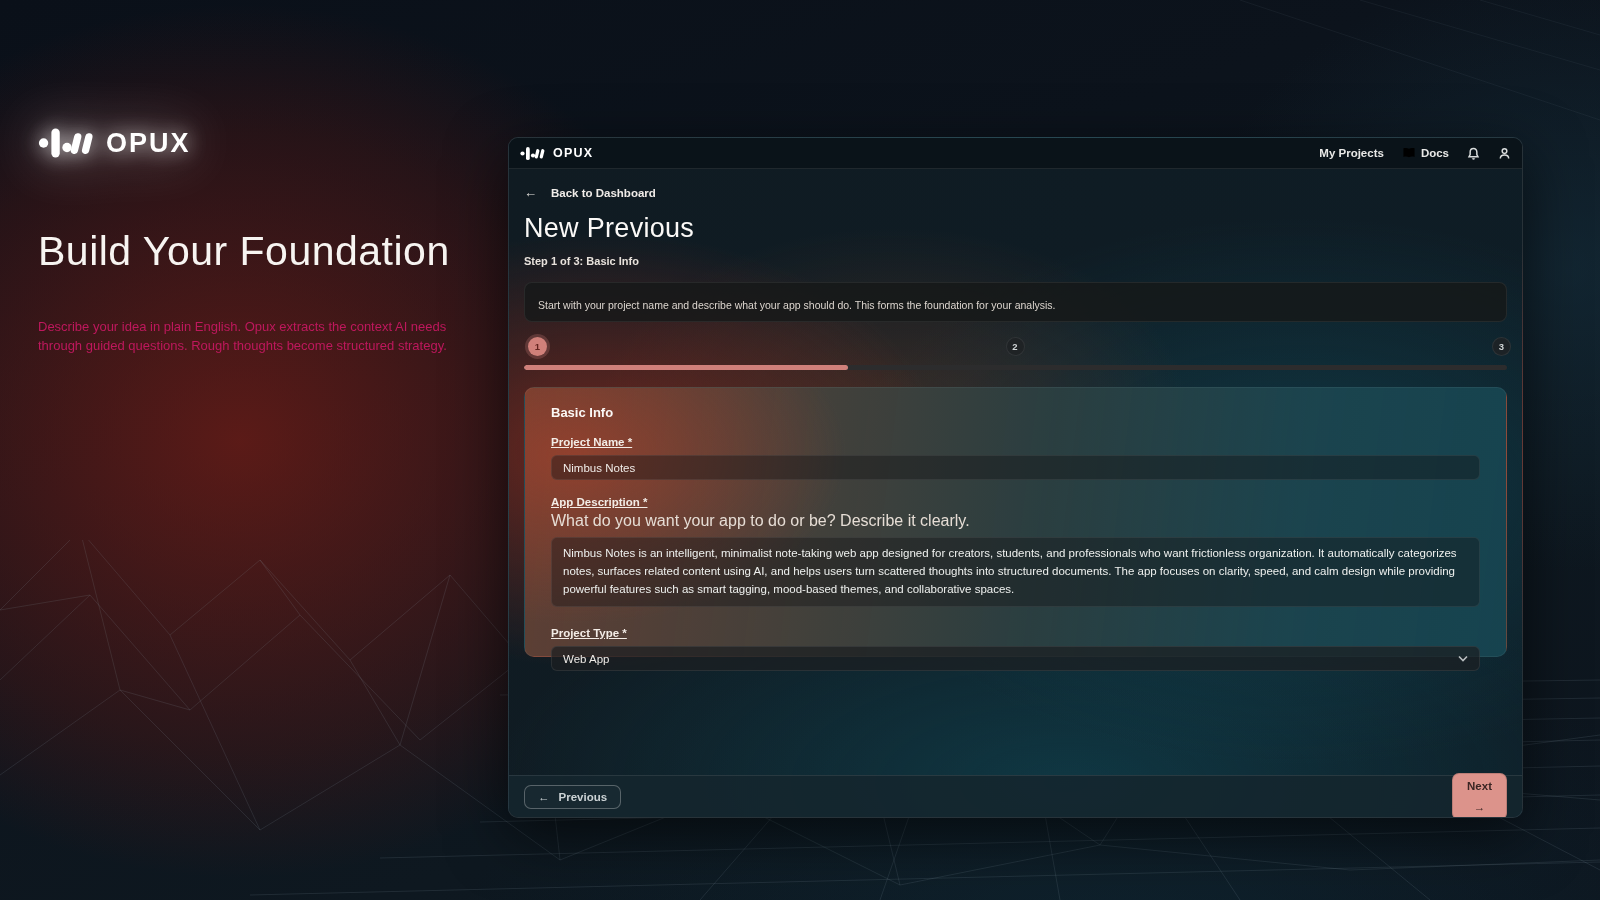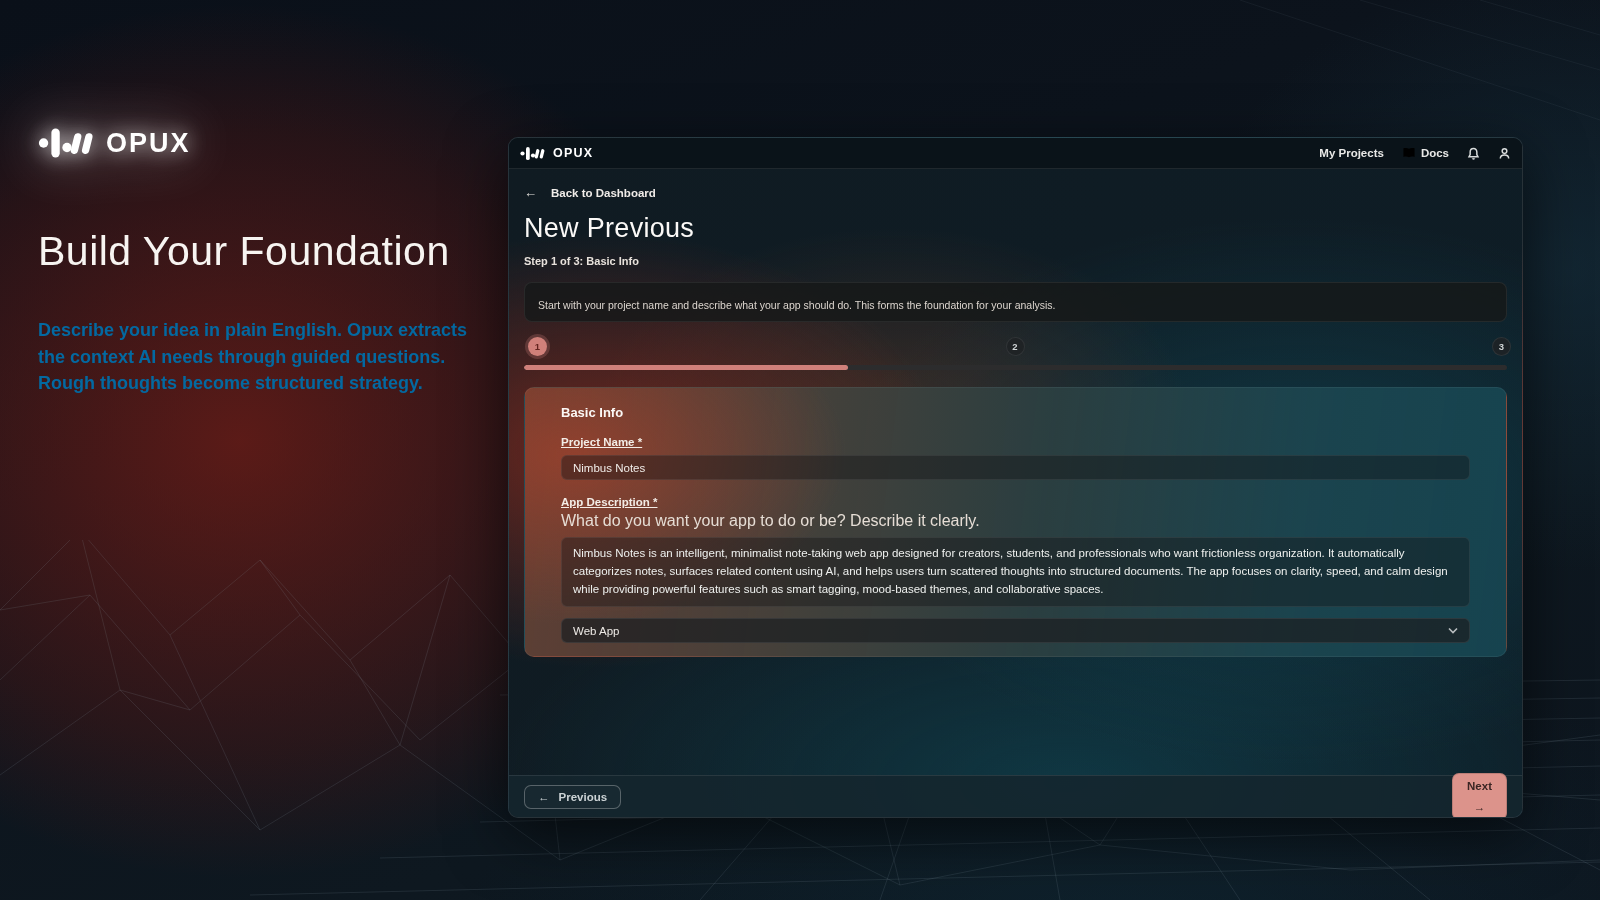--- a/index.html
+++ b/index.html
@@ -18,21 +18,21 @@
   .mesh-bottom { position:absolute; left:0; bottom:0; width:1600px; height:360px; pointer-events:none; }
   .mesh-top { position:absolute; right:0; top:0; width:420px; height:160px; pointer-events:none; opacity:.5; }
   .mesh-bottom polyline, .mesh-bottom line, .mesh-top line { fill:none; stroke:#93a9bb; stroke-opacity:.14; stroke-width:1; }
 
   
   .hero { position:absolute; left:38px; top:126px; width:440px; }
   .hero-logo { display:flex; align-items:center; gap:10px; filter:drop-shadow(0 0 10px rgba(255,255,255,.85)) drop-shadow(0 0 26px rgba(255,255,255,.45)); }
   .hero-logo svg { height:34px; }
   .hero-logo .brand-text { font-size:27px; font-weight:800; letter-spacing:2px; color:#fff; }
   .hero-title { margin-top:68px; font-size:41px; font-weight:300; letter-spacing:.5px; color:#f7f4f1; }
-  .hero-desc { margin-top:42px; font-size:18px; line-height:1.48; color:#0369a1; width:430px; font-weight:700; }
+  .hero-desc { margin-top:42px; font-size:13px; line-height:1.48; color:#be185d; width:430px; font-weight:400; }
 
   
   .appwin {
     position:absolute; left:508px; top:137px; width:1015px; height:681px;
     border-radius:10px; overflow:hidden;
     border:1px solid rgba(255,255,255,0.1);
     box-shadow:0 18px 60px rgba(0,0,0,0.6);
     background:
       radial-gradient(ellipse 500px 320px at 9% 46%, rgba(168,46,28,0.62), transparent 68%),
       radial-gradient(ellipse 420px 260px at 38% 40%, rgba(150,80,45,0.30), transparent 70%),
@@ -75,21 +75,21 @@
   .step-dot { position:absolute; top:0; width:19px; height:19px; border-radius:50%; display:flex; align-items:center; justify-content:center; font-size:9.5px; font-weight:700; }
   .step-dot.active { left:4px; background:#d0807a; color:#63241f; box-shadow:0 0 0 3px rgba(208,128,122,0.25); }
   .step-dot.idle { background:rgba(30,34,36,0.85); color:#cfd4d5; border:1px solid rgba(255,255,255,0.08); }
   .step-dot.s2 { left:calc(50% - 10px); }
   .step-dot.s3 { right:-4px; }
 
   .progress-track { margin-top:8px; height:5px; border-radius:3px; background:#2c2c2d; overflow:hidden; }
   .progress-fill { height:100%; border-radius:3px; background:#d0807a; }
 
   .card {
-    margin-top:17px; height:270px; border-radius:10px; padding:17px 36px;
+    margin-top:17px; height:270px; border-radius:10px; padding:17px 26px;
     border:1px solid rgba(255,255,255,0.06);
     background:
       radial-gradient(ellipse 420px 260px at 5% 25%, rgba(190,66,40,0.55), transparent 65%),
       linear-gradient(97deg, rgba(150,72,46,0.55) 0%, rgba(130,88,60,0.38) 30%, rgba(70,85,75,0.35) 52%, rgba(26,82,94,0.55) 78%, rgba(18,78,92,0.62) 100%),
       #1c323a;
   }
   .card-title { font-size:13px; font-weight:700; color:#fbf8f5; }
   .field-label { margin-top:16px; font-size:11.5px; font-weight:600; color:#f3ece6;text-decoration:underline; }
   .field-help { margin-top:4px; font-size:16px; color:#e6ddd5; }
   .text-input {
@@ -243,20 +243,21 @@
     <div class="card">
       <div class="card-title">Basic Info</div>
 
       <div class="field-label">Project Name *</div>
       <input class="text-input" type="text" value="Nimbus Notes" style="">
 
       <div class="field-label">App Description *</div>
       <div class="field-help">What do you want your app to do or be? Describe it clearly.</div>
       <textarea class="text-area" style="">Nimbus Notes is an intelligent, minimalist note-taking web app designed for creators, students, and professionals who want frictionless organization. It automatically categorizes notes, surfaces related content using AI, and helps users turn scattered thoughts into structured documents. The app focuses on clarity, speed, and calm design while providing powerful features such as smart tagging, mood-based themes, and collaborative spaces.</textarea>
 
+      <div class="field-label">Project Type *</div>
       <div class="select">
         <span>Web App</span>
         <svg viewBox="0 0 10 7">
             <polyline points="1,1.5 5,5.5 9,1.5"></polyline>
           </svg>
       </div>
     </div>
 
   </div>
 

